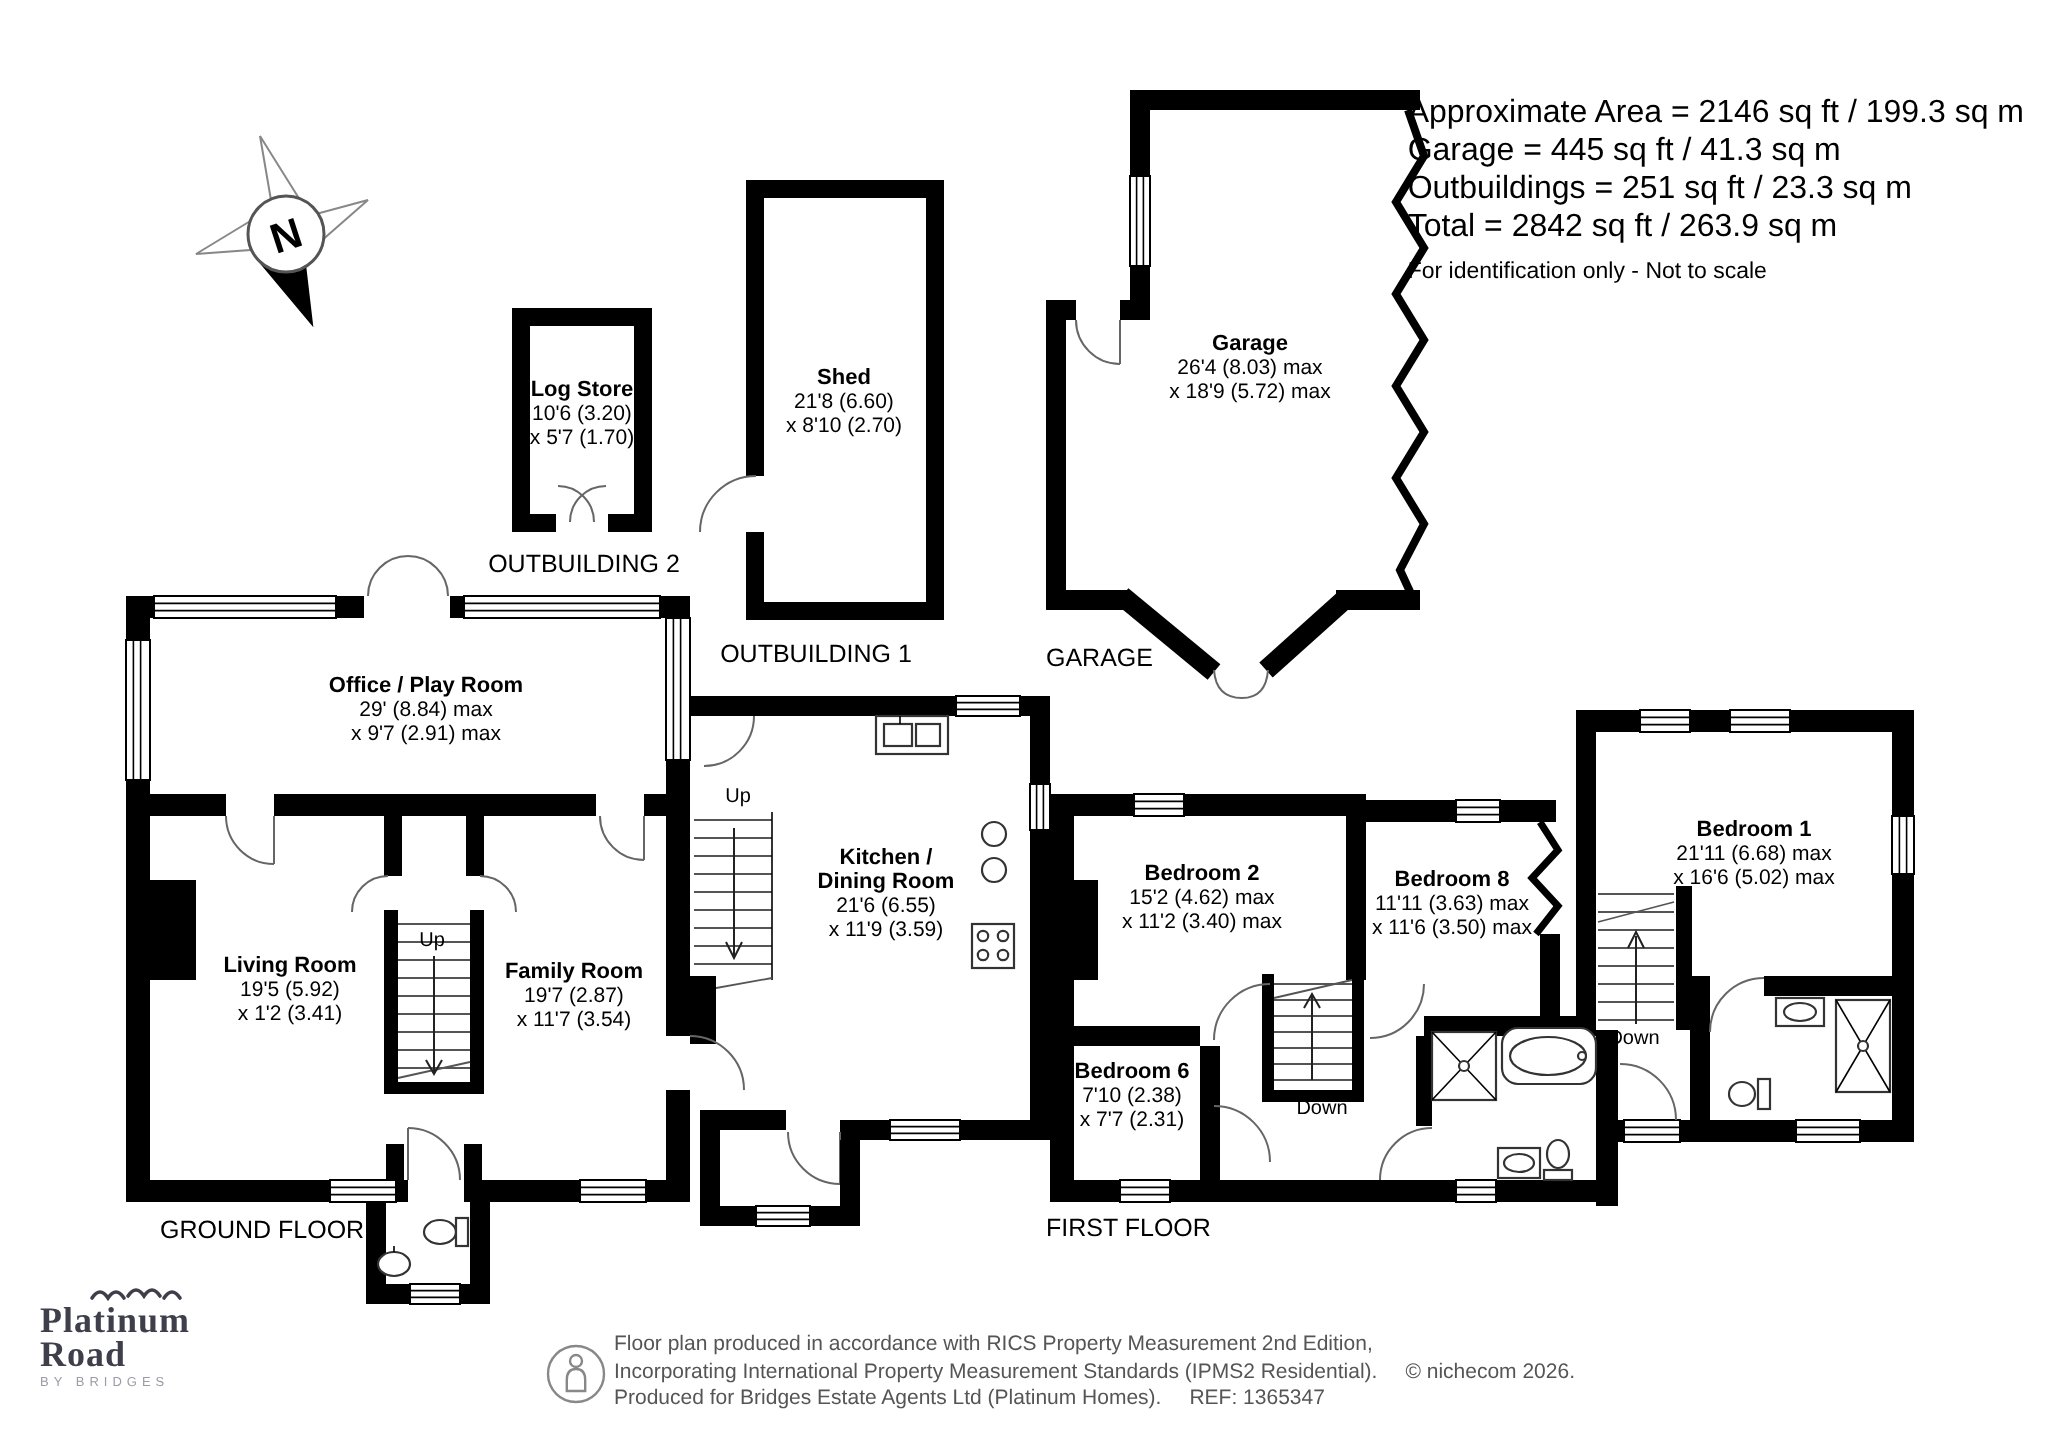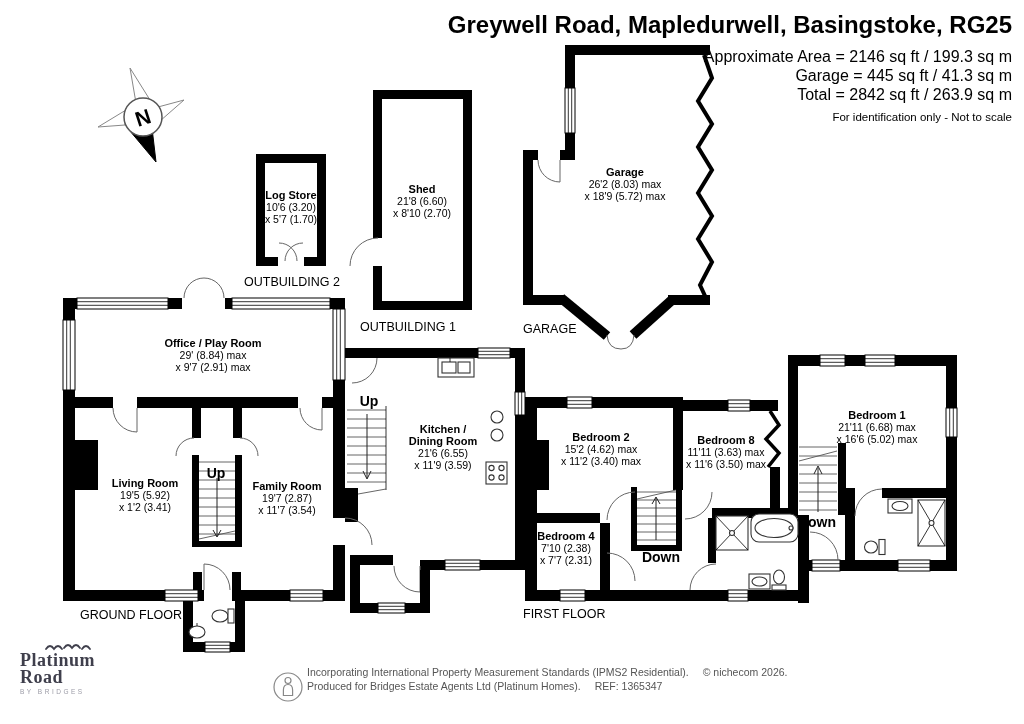--- a/index.html
+++ b/index.html
@@ -9,29 +9,29 @@
   svg.plan{position:absolute;left:0;top:0}
   .w{fill:#000}
   .win{fill:#fff;stroke:#000;stroke-width:1}
   .ln{stroke:#000;stroke-width:0.8}
   .door{fill:none;stroke:#666;stroke-width:1}
   .fx{fill:#fff;stroke:#333;stroke-width:1.1}
   .tread{stroke:#555;stroke-width:0.9}
   .arrow{stroke:#222;stroke-width:1;fill:none}
   .zig{fill:none;stroke:#000}
   .title{position:absolute;top:11px;right:12px;font-size:24px;font-weight:bold;white-space:nowrap}
-  .areas{position:absolute;top:47px;right:12px;text-align:right;font-size:16px;line-height:19px;white-space:nowrap}
+  .areas{position:absolute;top:47px;right:12px;text-align:left;font-size:16px;line-height:19px;white-space:nowrap}
   .areas .disclaimer{font-size:11.5px;margin-top:4px}
   .room-label{position:absolute;transform:translateX(-50%);text-align:center;
     font-size:10.5px;line-height:12px;white-space:nowrap}
   .room-label b{display:block;font-size:11px}
   .room-label span{display:block}
   .section-label{position:absolute;font-weight:normal;font-size:12.5px;white-space:nowrap}
   .section-label.centered{transform:translateX(-50%)}
-  .stair-label{position:absolute;transform:translateX(-50%);font-size:14px;font-weight:bold;white-space:nowrap}
+  .stair-label{position:absolute;transform:translateX(-50%);font-size:10px;font-weight:normal;white-space:nowrap}
   .logo{position:absolute;left:20px;top:641px;width:100px;text-align:left;color:#3f3f4c;
     font-family:"Liberation Serif",serif}
   .logo svg{display:block;margin:0 auto 1px auto}
   .logo .l1,.logo .l2{font-size:18px;font-weight:600;letter-spacing:.5px;line-height:17px}
   .logo .tag{font-size:6.5px;letter-spacing:2.5px;color:#9b9ba6;margin-top:2px;
     font-family:"Liberation Sans",sans-serif}
   .footer{position:absolute;left:307px;top:666px;font-size:10.5px;line-height:13.5px;
     color:#555;white-space:nowrap}
   .footer .gap{display:inline-block;width:14px}
 </style>
@@ -377,41 +377,41 @@
       </g>
     </g>
 
     <g fill="none" stroke="#888" stroke-width="1.2">
       <circle cx="288" cy="687" r="14"></circle>
       <circle cx="288" cy="680.5" r="3"></circle>
       <path d="M288,684.5 c-3.4,0 -4.6,2.5 -4.6,5.5 v5.5 h9.2 v-5.5 c0,-3 -1.2,-5.5 -4.6,-5.5 z"></path>
     </g>
   </svg>
 
-  <div class="title">Greywell Road, Mapledurwell, Basingstoke, RG25</div>
   <div class="areas">
     <div>Approximate Area = 2146 sq ft / 199.3 sq m</div>
     <div>Garage = 445 sq ft / 41.3 sq m</div>
+    <div>Outbuildings = 251 sq ft / 23.3 sq m</div>
     <div>Total = 2842 sq ft / 263.9 sq m</div>
     <div class="disclaimer">For identification only - Not to scale</div>
   </div>
 
   <div class="room-label" style="left:291px;top:189px">
     <b>Log Store</b>
     <span>10'6 (3.20)</span>
     <span>x 5'7 (1.70)</span>
   </div>
   <div class="room-label" style="left:422px;top:183px">
     <b>Shed</b>
     <span>21'8 (6.60)</span>
     <span>x 8'10 (2.70)</span>
   </div>
   <div class="room-label" style="left:625px;top:166px">
     <b>Garage</b>
-    <span>26'2 (8.03) max</span>
+    <span>26'4 (8.03) max</span>
     <span>x 18'9 (5.72) max</span>
   </div>
   <div class="room-label" style="left:213px;top:337px">
     <b>Office / Play Room</b>
     <span>29' (8.84) max</span>
     <span>x 9'7 (2.91) max</span>
   </div>
   <div class="room-label" style="left:443px;top:423px">
     <b>Kitchen /</b>
     <b>Dining Room</b>
@@ -437,21 +437,21 @@
     <b>Bedroom 2</b>
     <span>15'2 (4.62) max</span>
     <span>x 11'2 (3.40) max</span>
   </div>
   <div class="room-label" style="left:726px;top:434px">
     <b>Bedroom 8</b>
     <span>11'11 (3.63) max</span>
     <span>x 11'6 (3.50) max</span>
   </div>
   <div class="room-label" style="left:566px;top:530px">
-    <b>Bedroom 4</b>
+    <b>Bedroom 6</b>
     <span>7'10 (2.38)</span>
     <span>x 7'7 (2.31)</span>
   </div>
 
   <div class="section-label centered" style="left:292px;top:275px">OUTBUILDING 2</div>
   <div class="section-label centered" style="left:408px;top:320px">OUTBUILDING 1</div>
   <div class="section-label" style="left:523px;top:322px">GARAGE</div>
   <div class="section-label" style="left:80px;top:608px">GROUND FLOOR</div>
   <div class="section-label" style="left:523px;top:607px">FIRST FLOOR</div>
 
@@ -465,20 +465,21 @@
       <path d="M3,8 q4,-6 8,0 q4,-6 8,0" fill="none" stroke="#3f3f4c" stroke-width="1.8" stroke-linecap="round"></path>
       <path d="M21,7 q4,-6 8,0 q4,-6 8,0" fill="none" stroke="#3f3f4c" stroke-width="1.8" stroke-linecap="round"></path>
       <path d="M39,8 q4,-6 8,0" fill="none" stroke="#3f3f4c" stroke-width="1.8" stroke-linecap="round"></path>
     </svg>
     <div class="l1">Platinum</div>
     <div class="l2">Road</div>
     <div class="tag">BY BRIDGES</div>
   </div>
 
   <div class="footer">
+    <div>Floor plan produced in accordance with RICS Property Measurement 2nd Edition,</div>
     <div>
       <span>Incorporating International Property Measurement Standards (IPMS2 Residential).</span><span class="gap"></span><span>© nichecom 2026.</span>
     </div>
     <div>
       <span>Produced for Bridges Estate Agents Ltd (Platinum Homes).</span><span class="gap"></span><span>REF: 1365347</span>
     </div>
   </div>
 
 </div>
 

